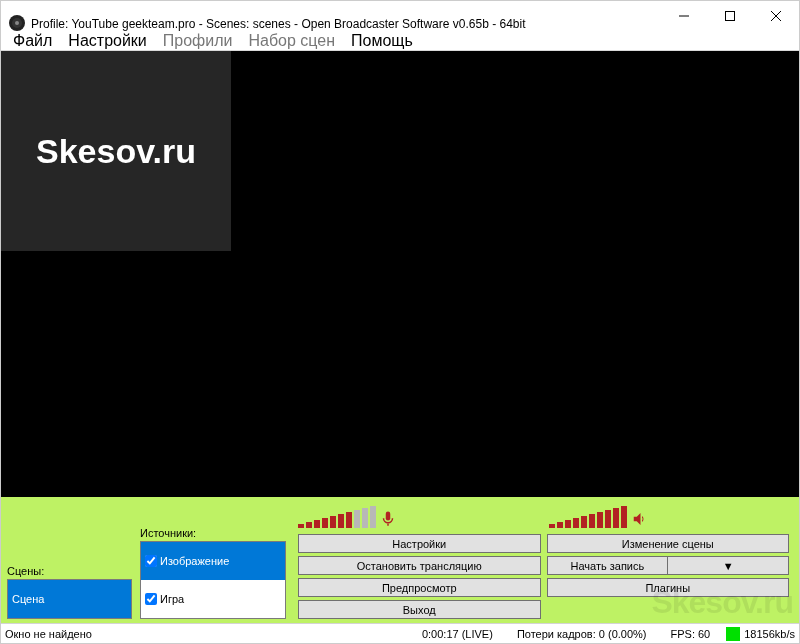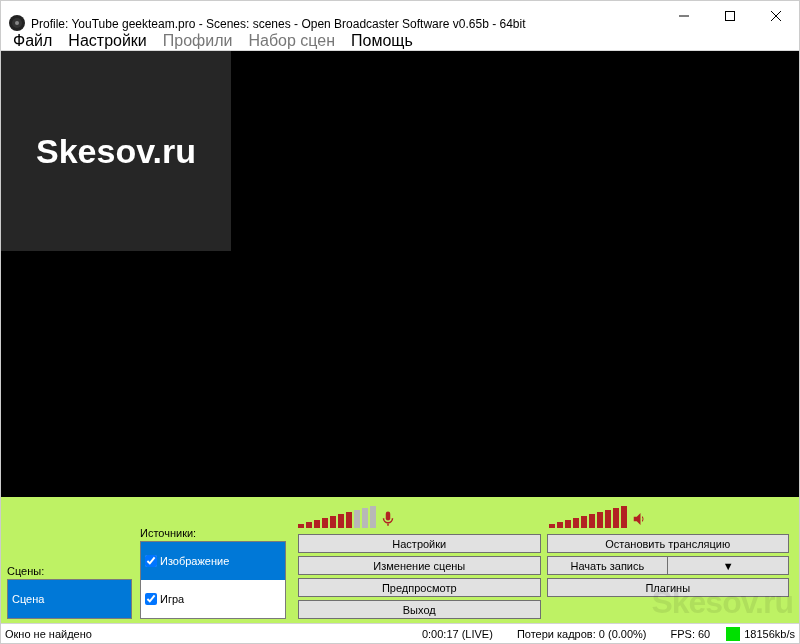--- a/index.html
+++ b/index.html
@@ -142,22 +142,22 @@
         <div class="micon">
           <svg width="18" height="18" viewBox="0 0 24 24" fill="#b22222">
               <path d="M5 9v6h4l5 5V4L9 9H5z"></path>
               <path d="M16 8a5 5 0 0 1 0 8v-2a3 3 0 0 0 0-4V8z"></path>
             </svg>
         </div>
       </div>
     </div>
     <div class="btngrid">
       <div class="btn">Настройки</div>
+      <div class="btn">Изменение сцены</div>
       <div class="btn">Остановить трансляцию</div>
-      <div class="btn">Изменение сцены</div>
       <div class="btnrow">
         <div class="btn">Начать запись</div>
         <div class="btn dropbtn">▼</div>
       </div>
       <div class="btn">Предпросмотр</div>
       <div class="btn">Плагины</div>
       <div class="btn">Выход</div>
     </div>
   </div>
 </div>

